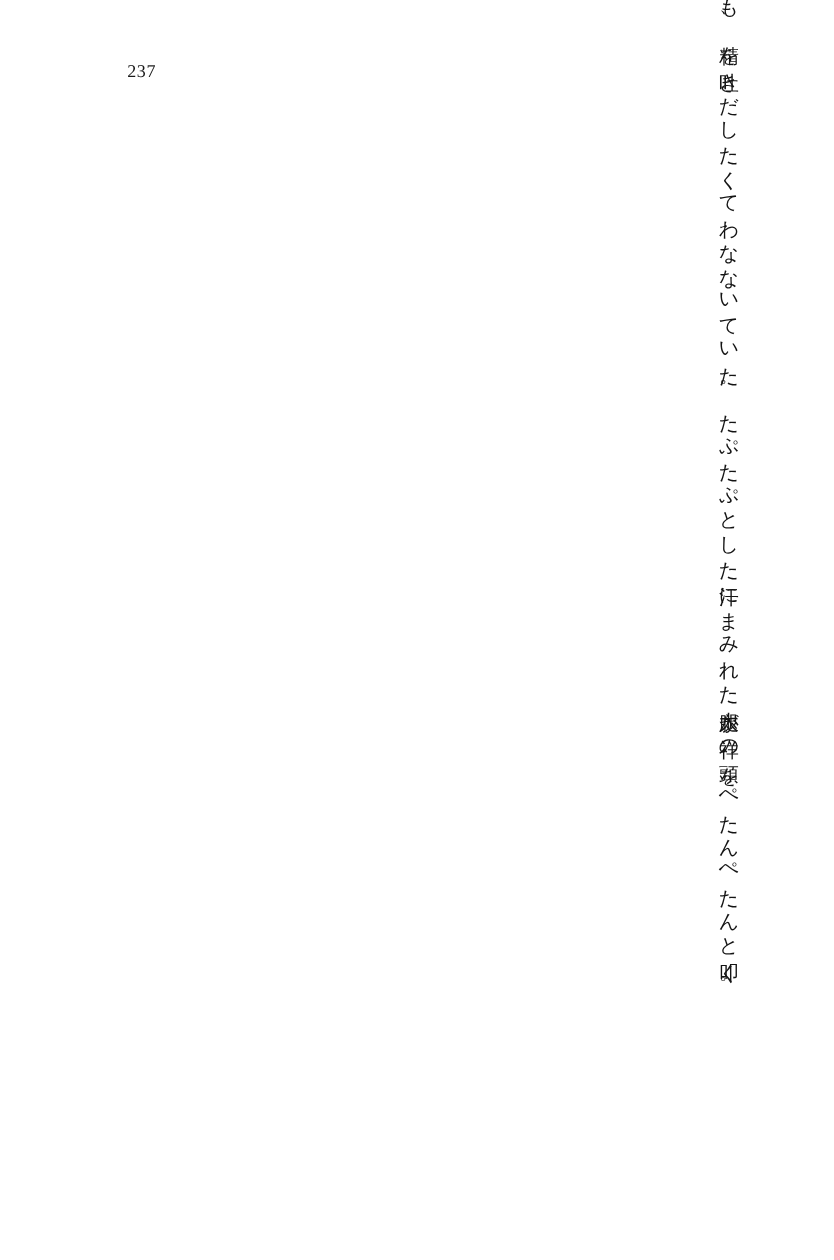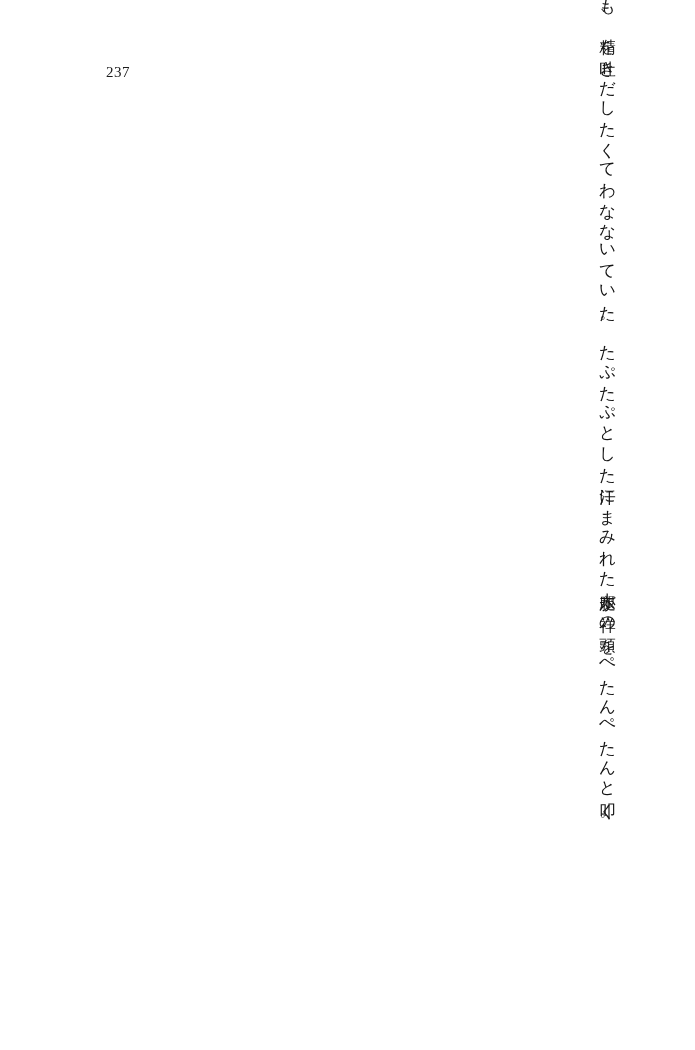--- a/index.html
+++ b/index.html
@@ -21,21 +21,20 @@
     background: #ffffff;
   }
   .page-number {
     position: absolute;
     top: 52px;
     left: 106px;
     font-size: 15px;
     letter-spacing: 0.5px;
     color: #1a1a1a;
     font-family: "Liberation Serif", "DejaVu Serif", serif;
-    margin-top: 12px;
   }
   .body-text {
     position: absolute;
     top: 100px;
     right: 72px;
     height: 730px;
     width: 545px;
     writing-mode: vertical-rl;
     text-orientation: upright;
     font-size: 16.5px;

